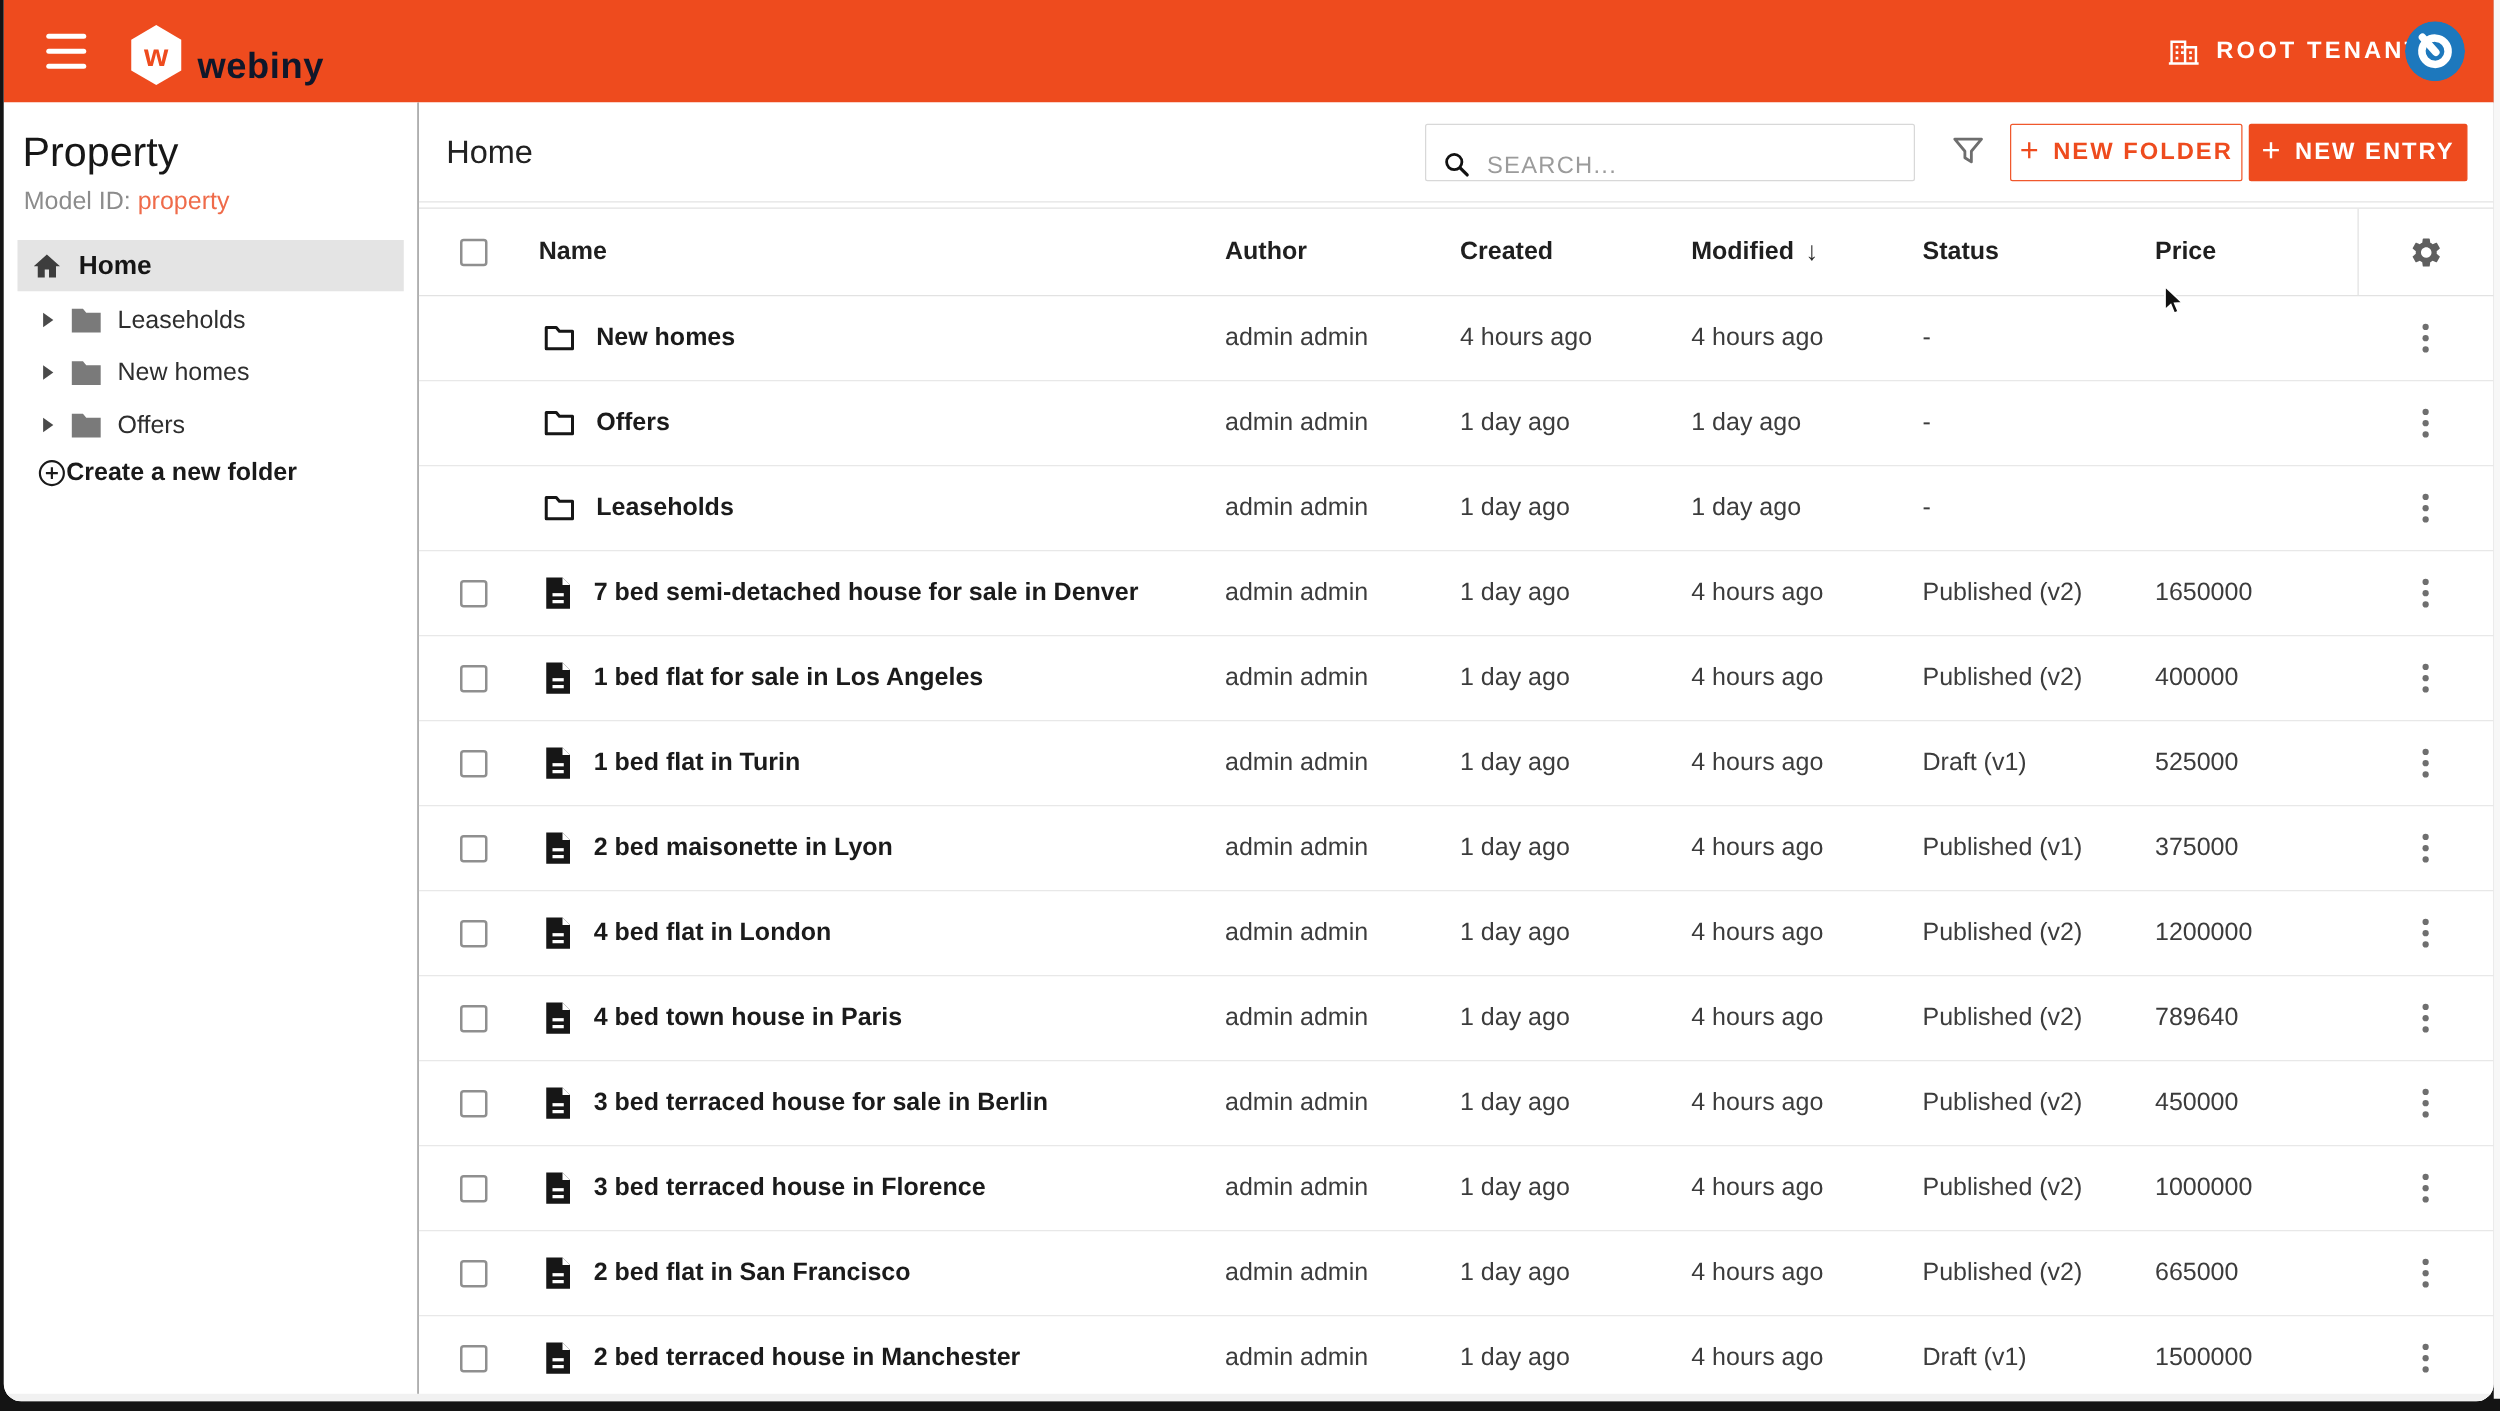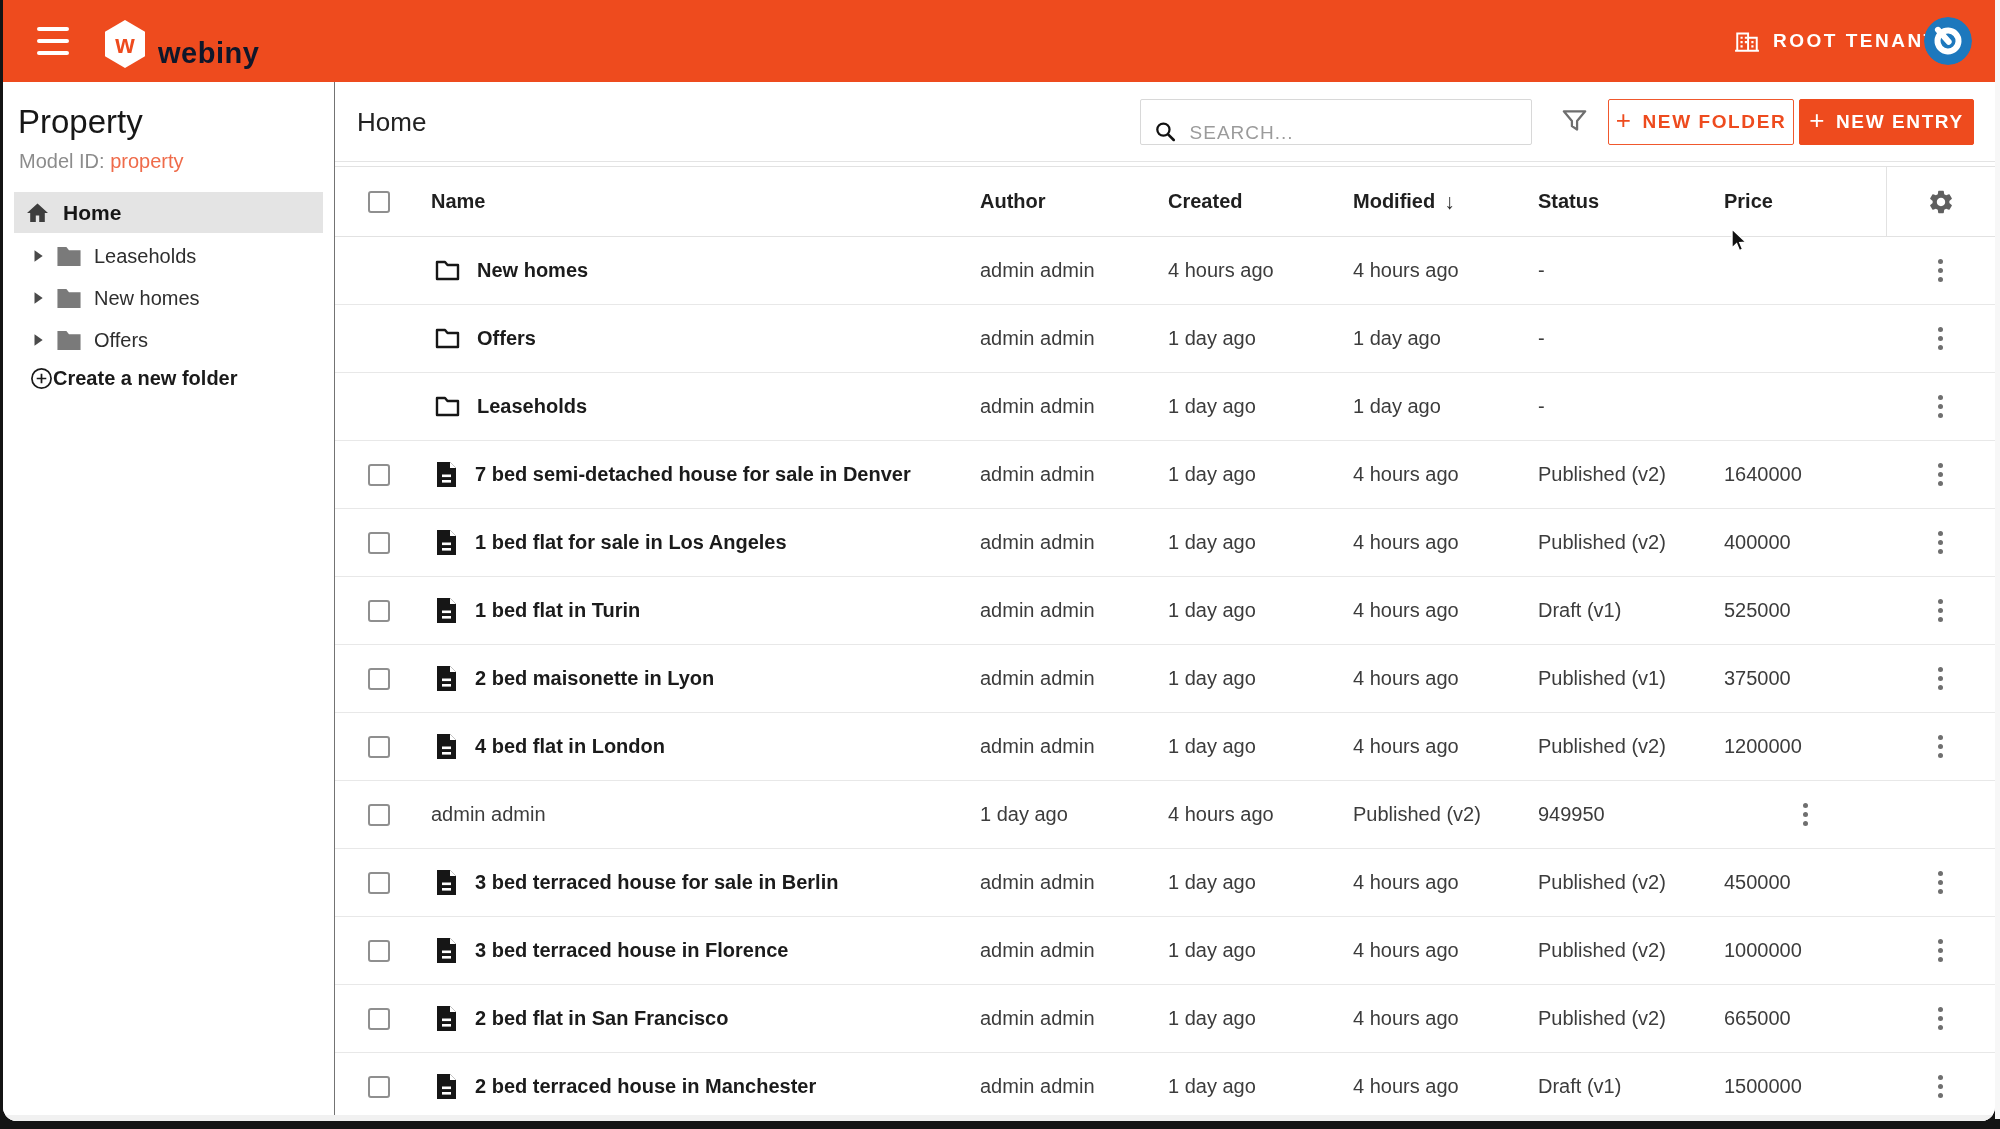--- a/index.html
+++ b/index.html
@@ -303,21 +303,21 @@
                   <path d="M15 1 l6 6 h-6 Z" fill="#fff"></path>
                   <rect x="7" y="13.5" width="9" height="2.6" fill="#fff"></rect>
                   <rect x="7" y="19" width="9" height="2.6" fill="#fff"></rect>
                 </svg>
                 <span>7 bed semi-detached house for sale in Denver</span>
               </div>
               <div>admin admin</div>
               <div>1 day ago</div>
               <div>4 hours ago</div>
               <div>Published (v2)</div>
-              <div>1640000</div>
+              <div>1650000</div>
               <div class="c-actions">
                 <div class="kebab">
                   <i></i>
                   <i></i>
                   <i></i>
                 </div>
               </div>
             </div>
             <div class="grid trow">
               <div>
@@ -420,25 +420,34 @@
                   <i></i>
                   <i></i>
                   <i></i>
                 </div>
               </div>
             </div>
             <div class="grid trow">
               <div>
                 <div class="checkbox"></div>
               </div>
-              <div>admin admin</div>
-              <div>1 day ago</div>
-              <div>4 hours ago</div>
-              <div>Published (v2)</div>
-              <div>949950</div>
+              <div class="name-cell">
+                <svg xmlns="http://www.w3.org/2000/svg" width="23" height="27" viewBox="0 0 23 27">
+                  <path d="M2 1 h13 l6 6 v19 H2 Z" fill="#161616"></path>
+                  <path d="M15 1 l6 6 h-6 Z" fill="#fff"></path>
+                  <rect x="7" y="13.5" width="9" height="2.6" fill="#fff"></rect>
+                  <rect x="7" y="19" width="9" height="2.6" fill="#fff"></rect>
+                </svg>
+                <span>4 bed town house in Paris</span>
+              </div>
+              <div>admin admin</div>
+              <div>1 day ago</div>
+              <div>4 hours ago</div>
+              <div>Published (v2)</div>
+              <div>789640</div>
               <div class="c-actions">
                 <div class="kebab">
                   <i></i>
                   <i></i>
                   <i></i>
                 </div>
               </div>
             </div>
             <div class="grid trow">
               <div>

